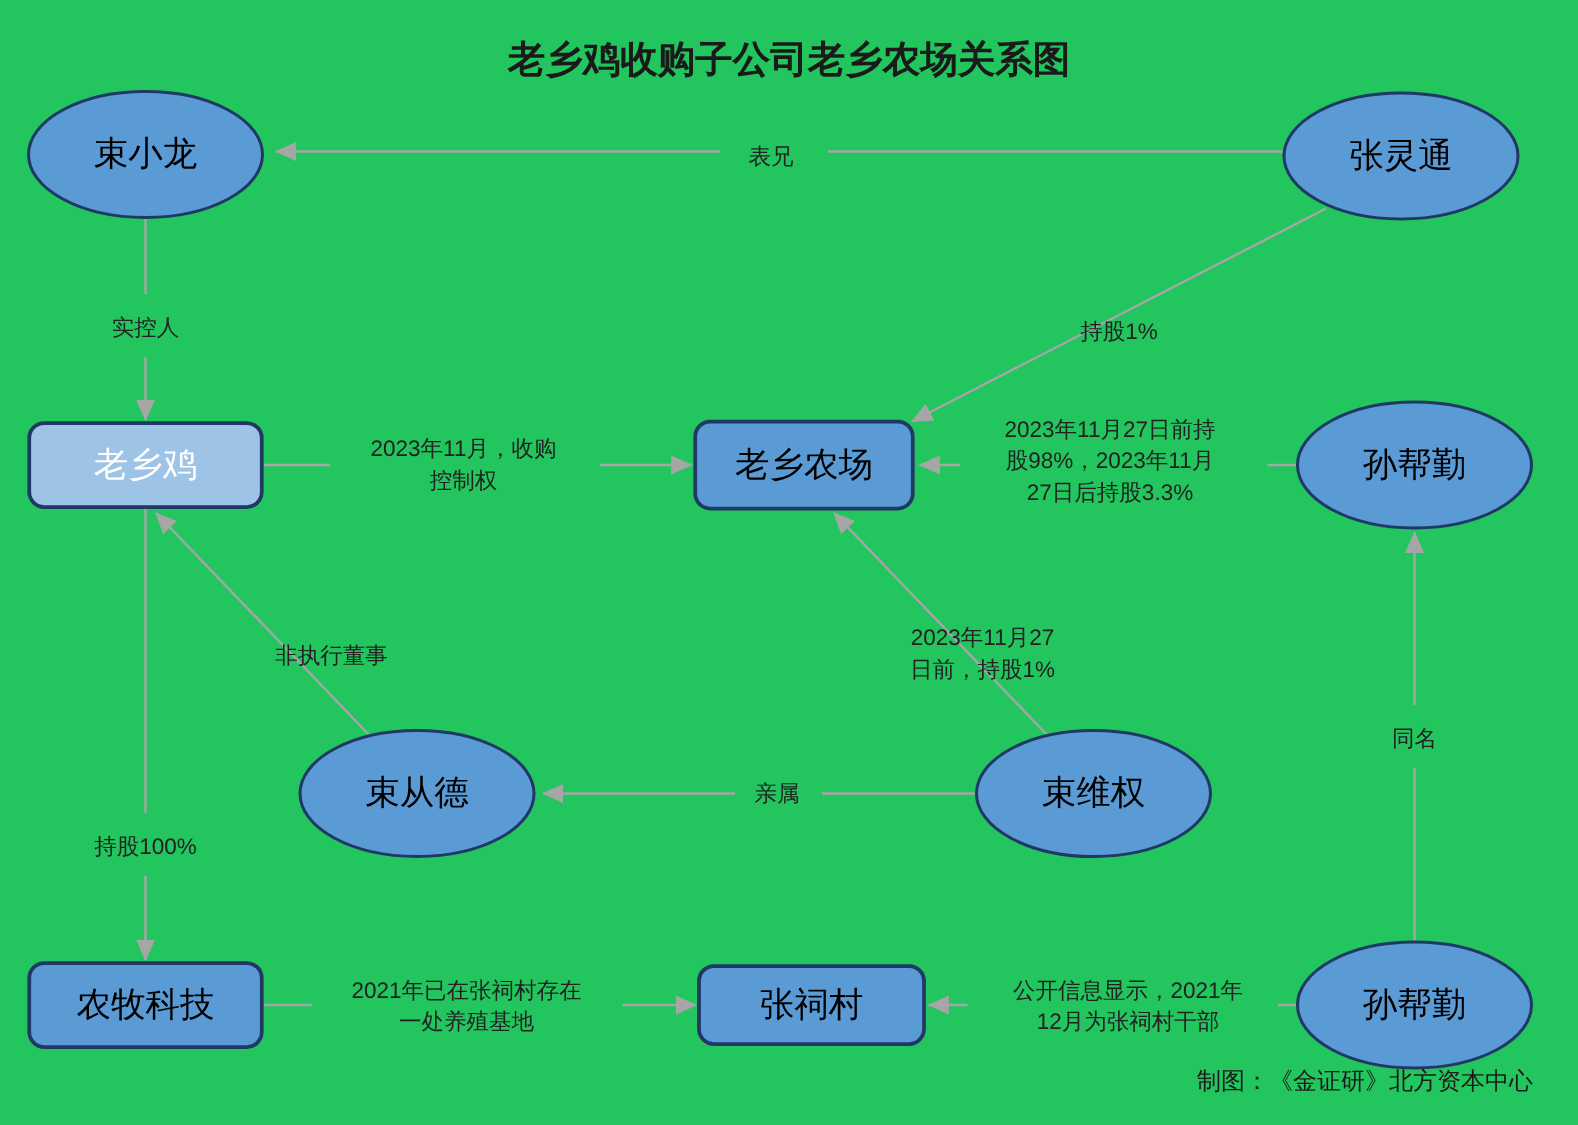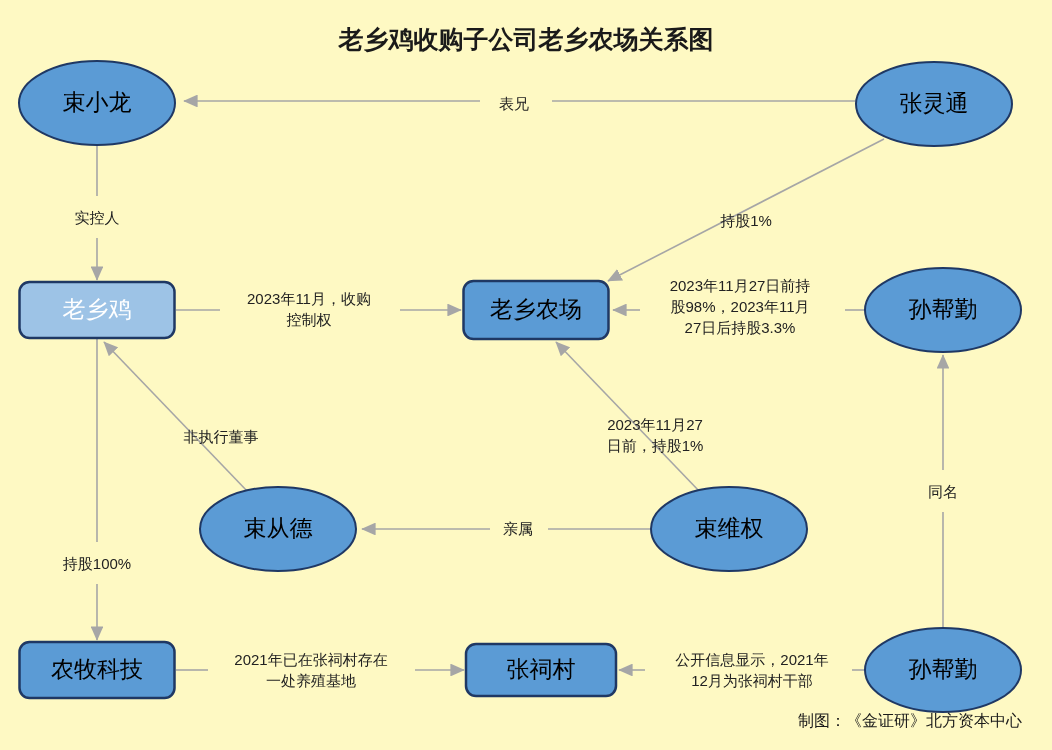--- a/index.html
+++ b/index.html
@@ -4,21 +4,21 @@
 <style>
   html, body {
     margin: 0;
     padding: 0;
     background: #dde8f4;
   }
   #canvas {
     position: relative;
     width: 1052px;
     height: 750px;
-    background: #fef9c3;
+    background: #22c55e;
     overflow: hidden;
     font-family: "Liberation Sans", "DejaVu Sans", sans-serif;
   }
   #diagram-svg {
     position: absolute;
     left: 0;
     top: 0;
     width: 1052px;
     height: 750px;
   }

